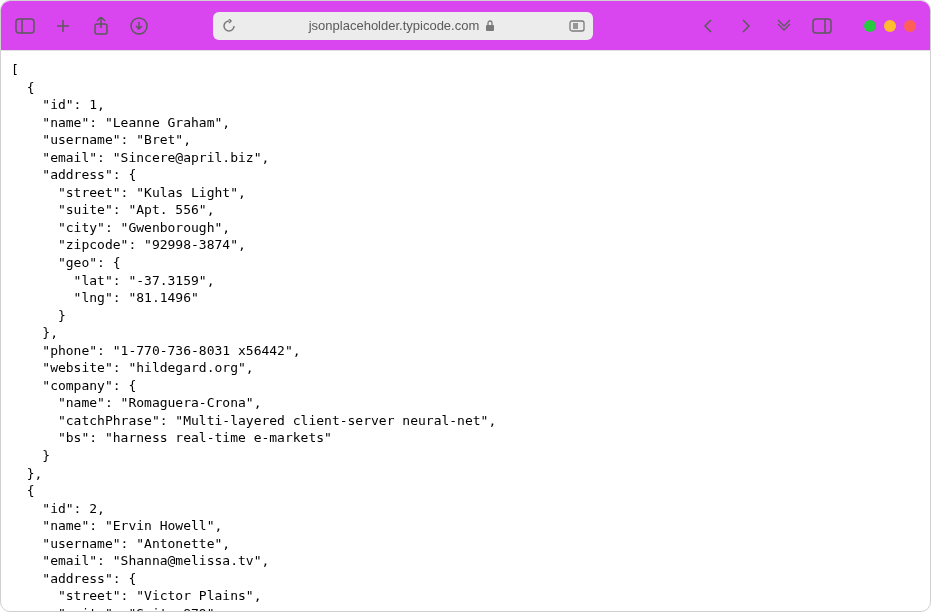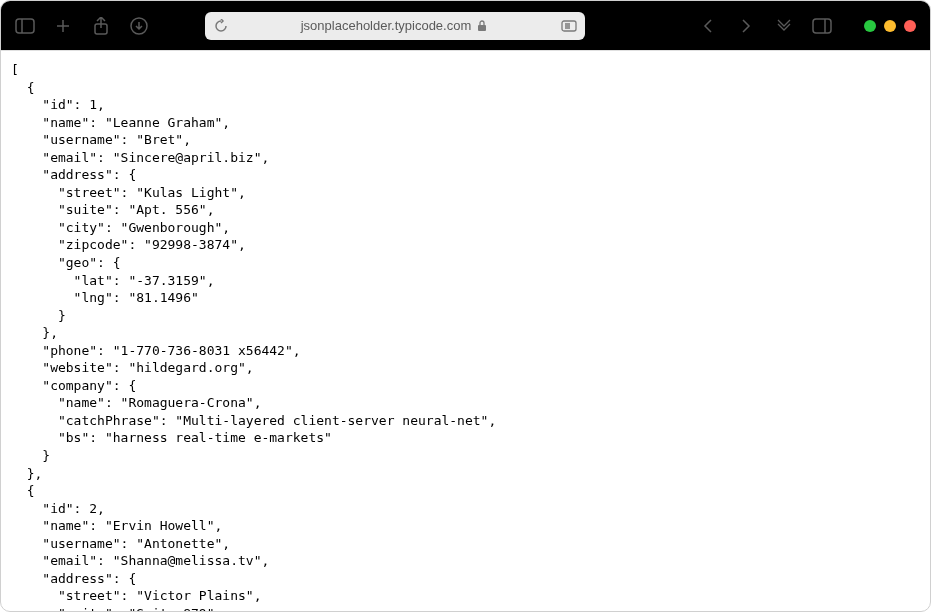--- a/index.html
+++ b/index.html
@@ -7,26 +7,26 @@
       font-family: -apple-system, BlinkMacSystemFont, "Segoe UI", sans-serif;
       background: #fff;
       width: 931px;
       height: 612px;
       overflow: hidden;
       border: 1px solid #d0d0d0;
       border-radius: 10px;
     }
     .toolbar {
       height: 50px;
-      background: #000000;
+      background: #d946ef;
       border-bottom: 1px solid #e0e0e0;
       display: flex;
       align-items: center;
       padding: 0 14px;
-      gap: 16px;
+      gap: 24px;
       position: relative;
     }
     .tb-left, .tb-right {
       display: flex;
       align-items: center;
       gap: 18px;
     }
     .tb-left { flex: 0 0 auto; }
     .tb-right { flex: 0 0 auto; margin-left: auto; }
     .tb-icon {

